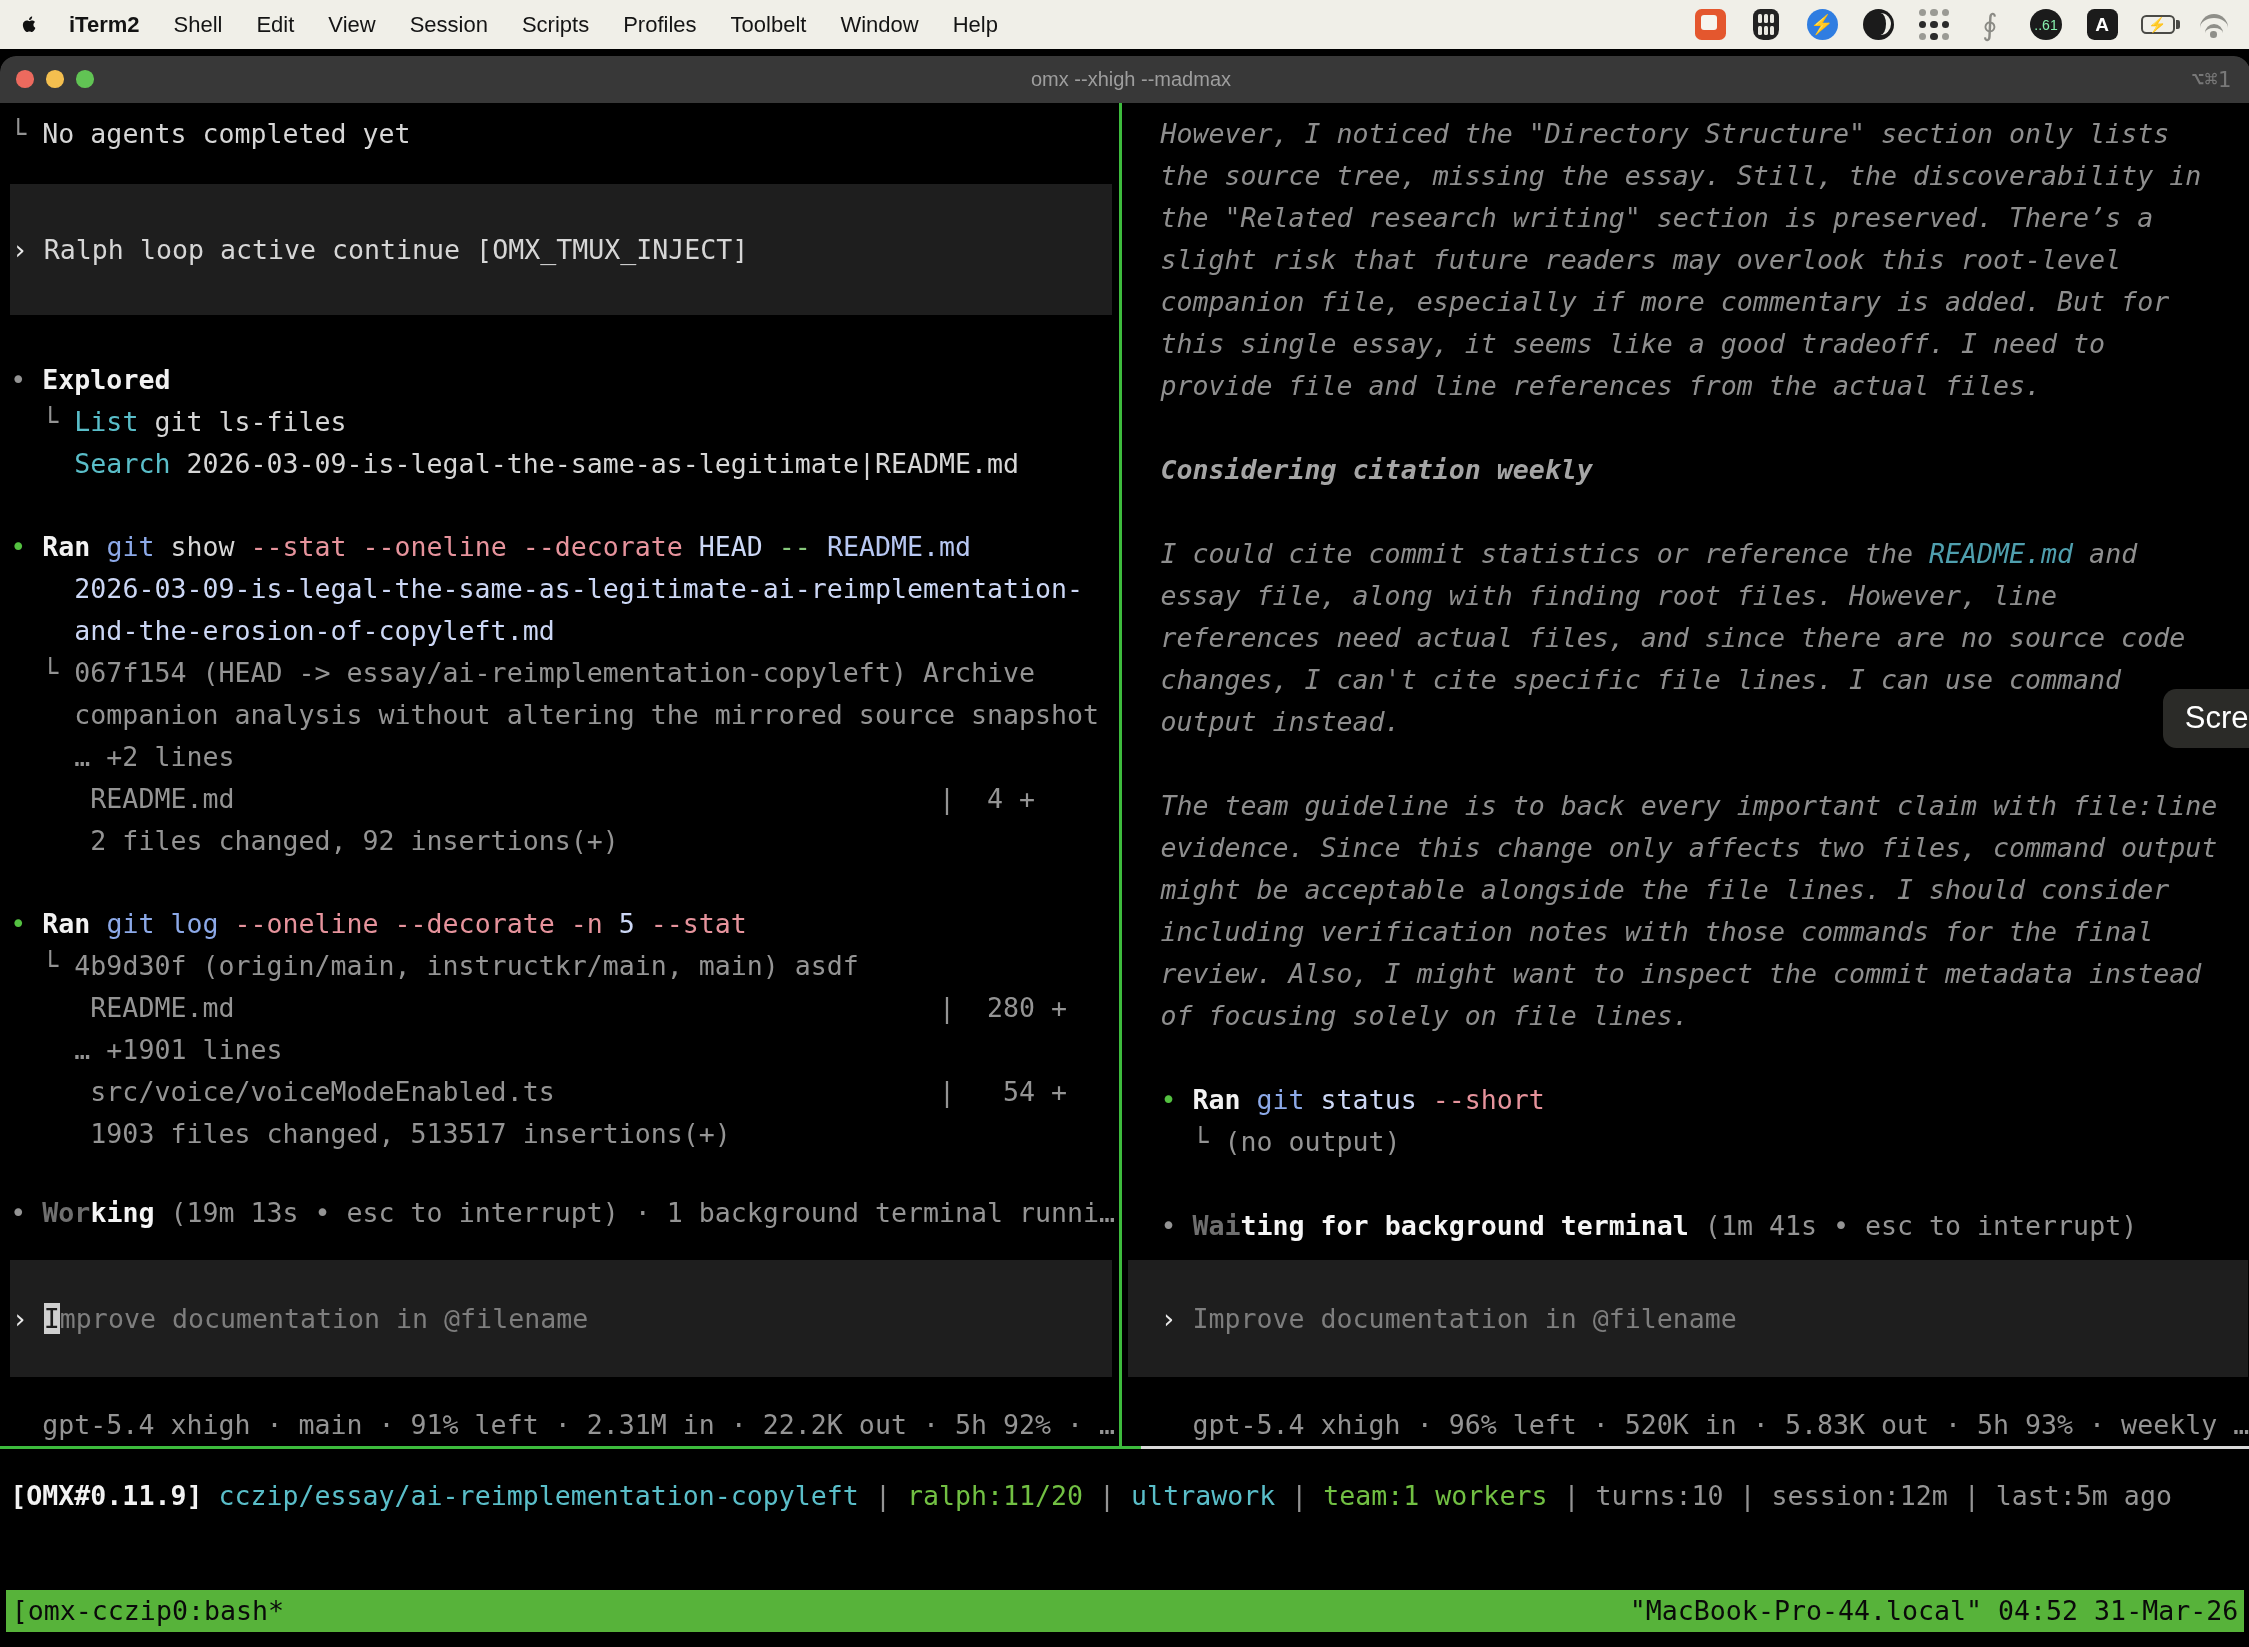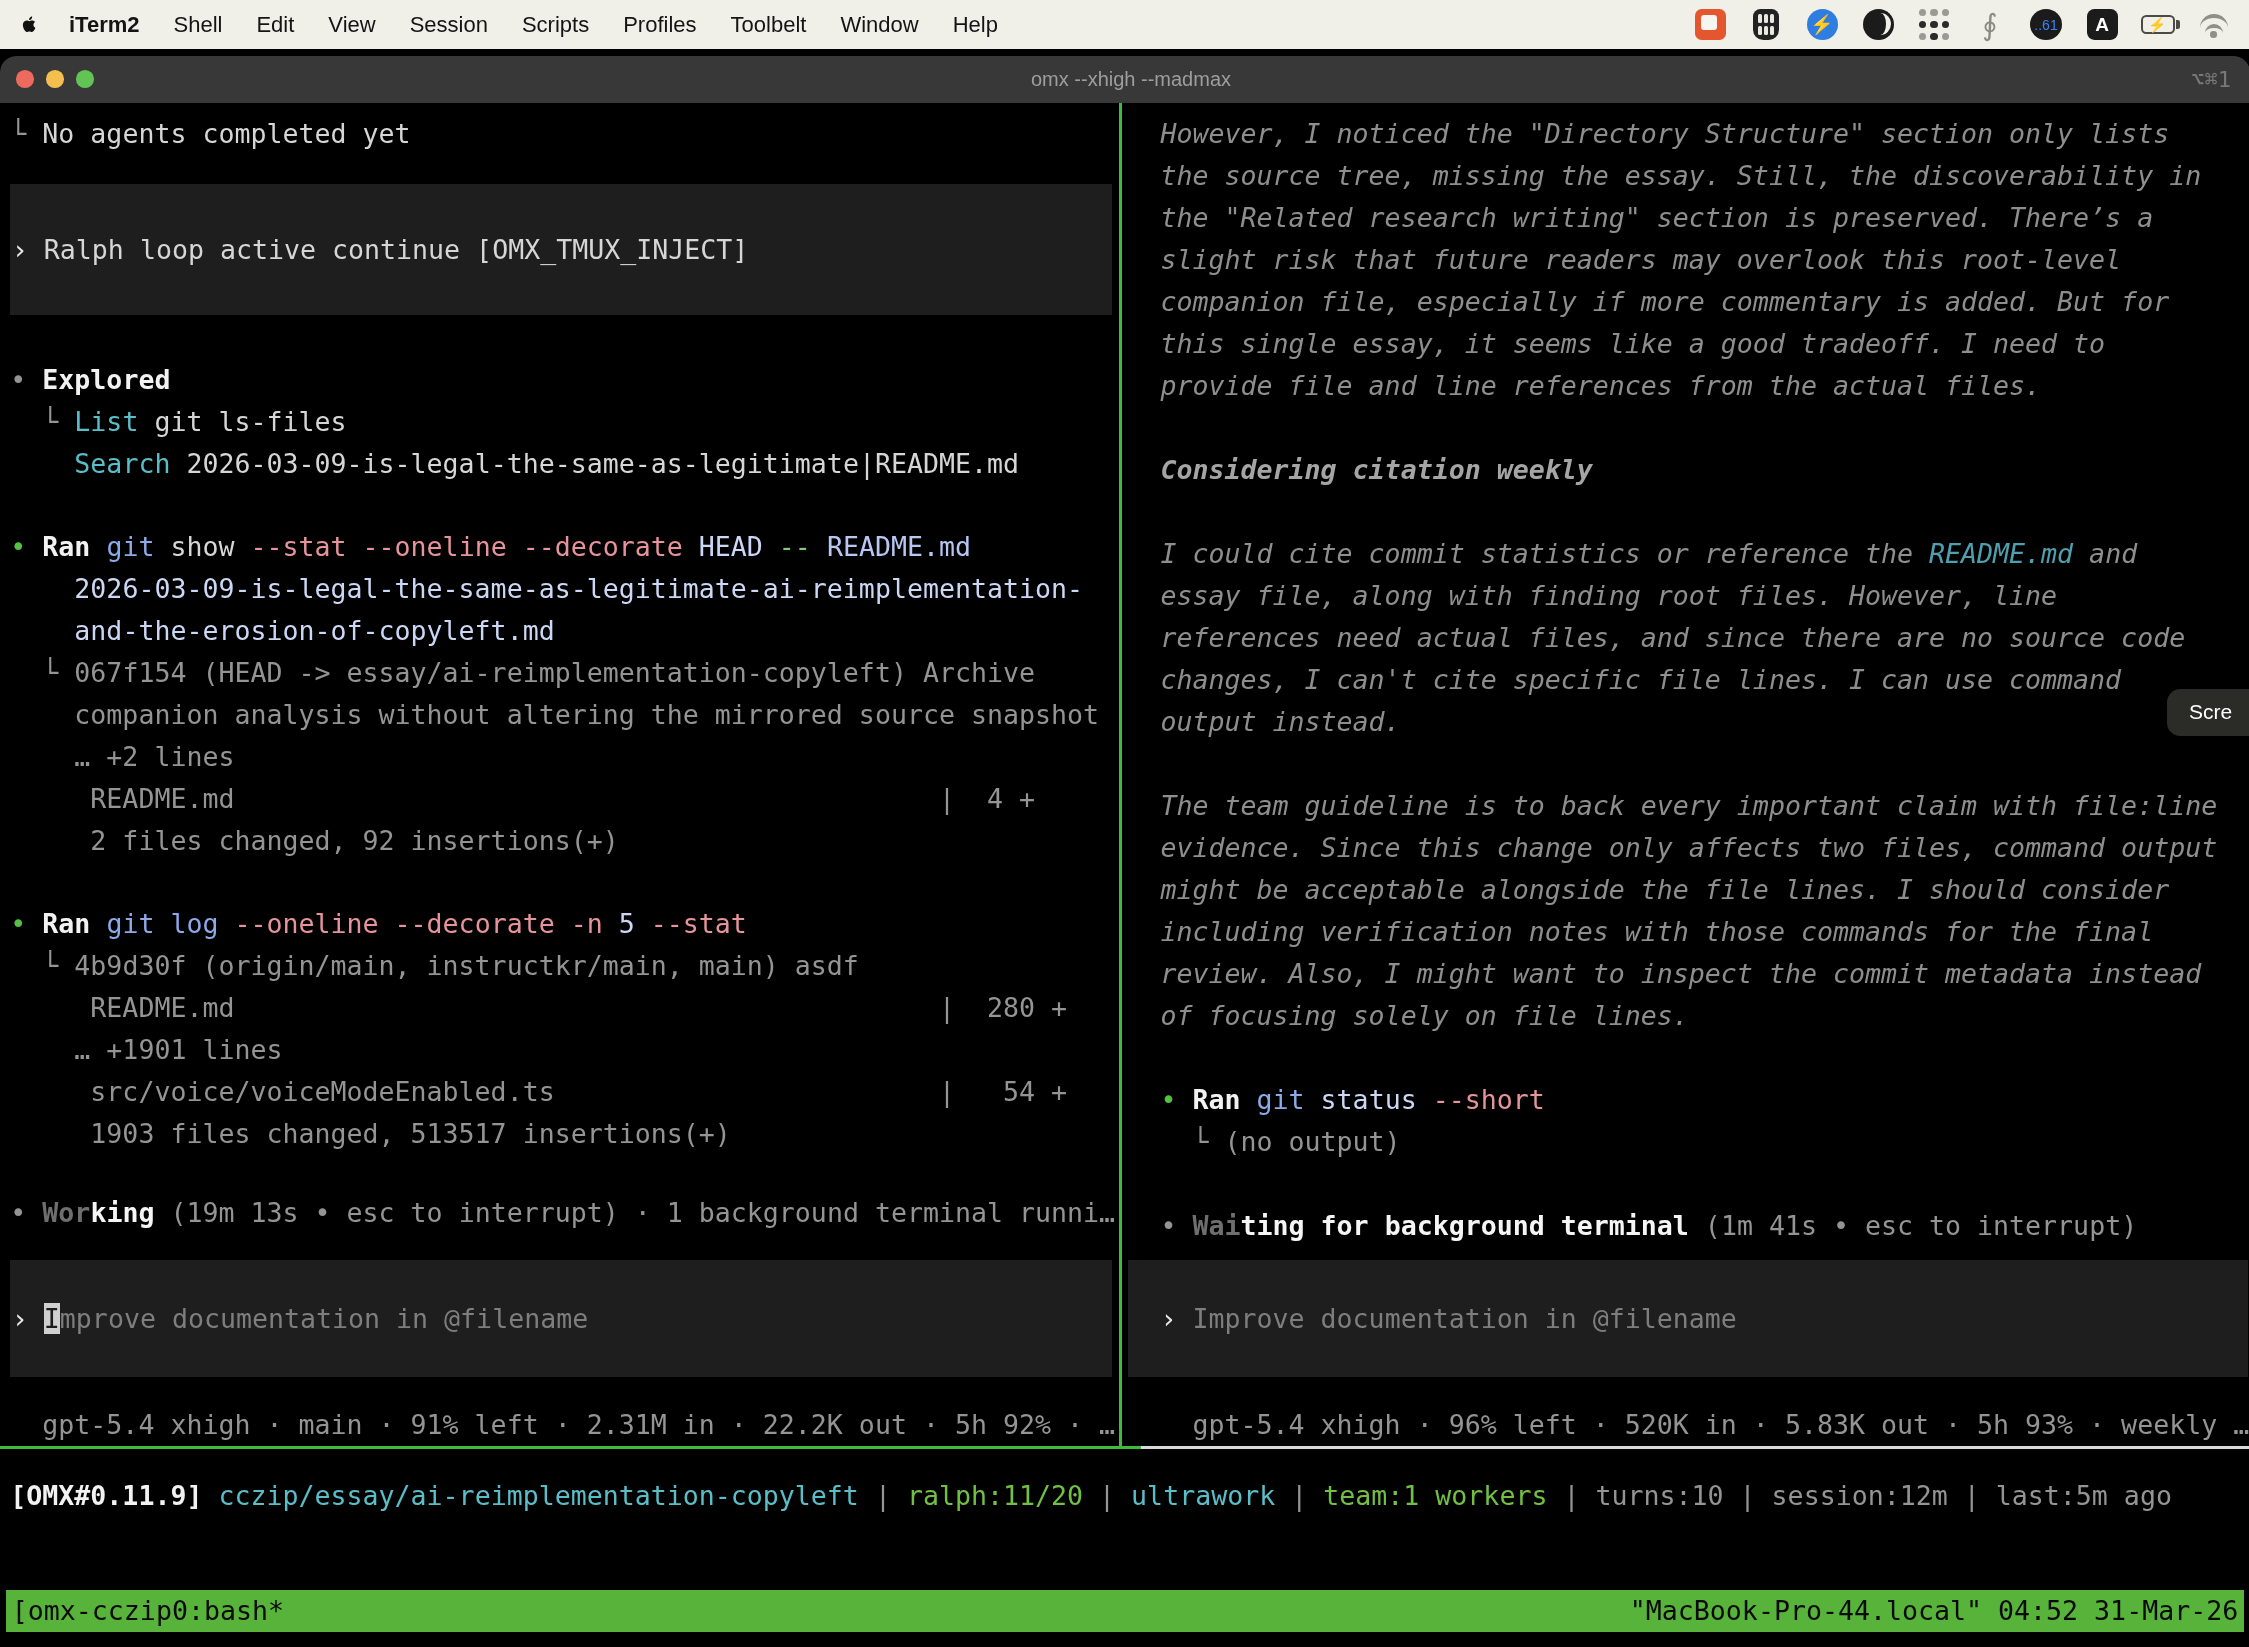--- a/index.html
+++ b/index.html
@@ -22,21 +22,21 @@
   .ic-shield i { background:#e9e8e1; border-radius:1.5px; }
   .ic-bolt { width:31px; height:31px; border-radius:50%; background:#2f7de1; color:#fff;
              font-size:19px; display:flex; align-items:center; justify-content:center; }
   .ic-moon { width:31px; height:31px; border-radius:50%; background:#1b1b1b; position:relative; overflow:hidden; }
   .ic-moon::after { content:""; position:absolute; right:3px; top:4.4px; width:16px; height:22px;
                     border-radius:50%; border-right:5.2px solid #efeee7; }
   .ic-dots { display:grid; grid-template-columns:repeat(3,7.4px); grid-auto-rows:7.4px; gap:4.4px; }
   .ic-dots i { border-radius:50%; background:#9a9a94; }
   .ic-dots i.dk { background:#2b2b2b; }
   .ic-squig { color:#8b8b85; font-size:29.5px; font-family:"DejaVu Sans", sans-serif; }
-  .ic-usage { width:32px; height:31px; border-radius:50%; background:#1b1b1b; color:#3b82f6;
+  .ic-usage { width:32px; height:31px; border-radius:50%; background:#1b1b1b; color:#86efac;
               font-size:14px; display:flex; align-items:center; justify-content:center;
               font-family:"Liberation Sans", sans-serif; }
   .ic-a { width:31px; height:31px; border-radius:7.4px; background:#1b1b1b; color:#fff;
           font-weight:bold; font-size:19px; display:flex; align-items:center; justify-content:center;
           font-family:"Liberation Sans", sans-serif; }
   .ic-batt { width:38px; height:19px; border:2.2px solid #4a4a46; border-radius:5.2px; position:relative;
              display:flex; align-items:center; justify-content:center; color:#1b1b1b; font-size:14.8px; }
   .ic-batt::after { content:""; position:absolute; right:-6.6px; width:3.7px; height:8.9px;
                     background:#4a4a46; border-radius:0 2.2px 2.2px 0; }
   .ic-wifi { position:relative; width:34px; height:26.6px; }
@@ -95,21 +95,21 @@
 
   
   .omxbar { height:141px; padding:26.6px 0 0 10.3px; font-size:26.6px; }
   
   .tmuxbar { height:42px; margin:0 5.9px; background:#57b33a; color:#0a0a0a; font-size:26.6px;
              display:flex; align-items:center; justify-content:space-between; padding:0 5.9px; }
   .below-tmux { height:16px; background:#000; }
 
   
   .overlay-chip { position:absolute; right:0; top:586px; background:#2b2b28; color:#fff;
-                  font-family:"Liberation Sans", sans-serif; font-size:21px;
+                  font-family:"Liberation Sans", sans-serif; font-size:31px;
                   border-radius:13.3px 0 0 13.3px; padding:11.8px 1.5px 11.8px 22px; min-width:83px; }
 </style>
 </head>
 <body>
 
 <div class="menubar">
   <span class="apple">
     <svg viewBox="0 0 24 24" width="20.7" height="20.7" fill="#111">
       <path d="M16.7 12.6c0-2.2 1.8-3.3 1.9-3.4-1-1.5-2.6-1.7-3.2-1.7-1.4-.1-2.7.8-3.4.8-.7 0-1.8-.8-3-.8-1.5 0-2.9.9-3.7 2.2-1.6 2.7-.4 6.8 1.1 9 .7 1.1 1.6 2.3 2.8 2.2 1.1 0 1.5-.7 2.9-.7s1.7.7 2.9.7c1.2 0 2-1.1 2.7-2.2.9-1.3 1.2-2.5 1.2-2.6 0 0-2.2-.9-2.2-3.5zM14.4 5.7c.6-.8 1-1.8.9-2.9-.9 0-2 .6-2.6 1.4-.6.7-1.1 1.8-.9 2.8 1 .1 2-.5 2.6-1.3z"></path>
     </svg>

